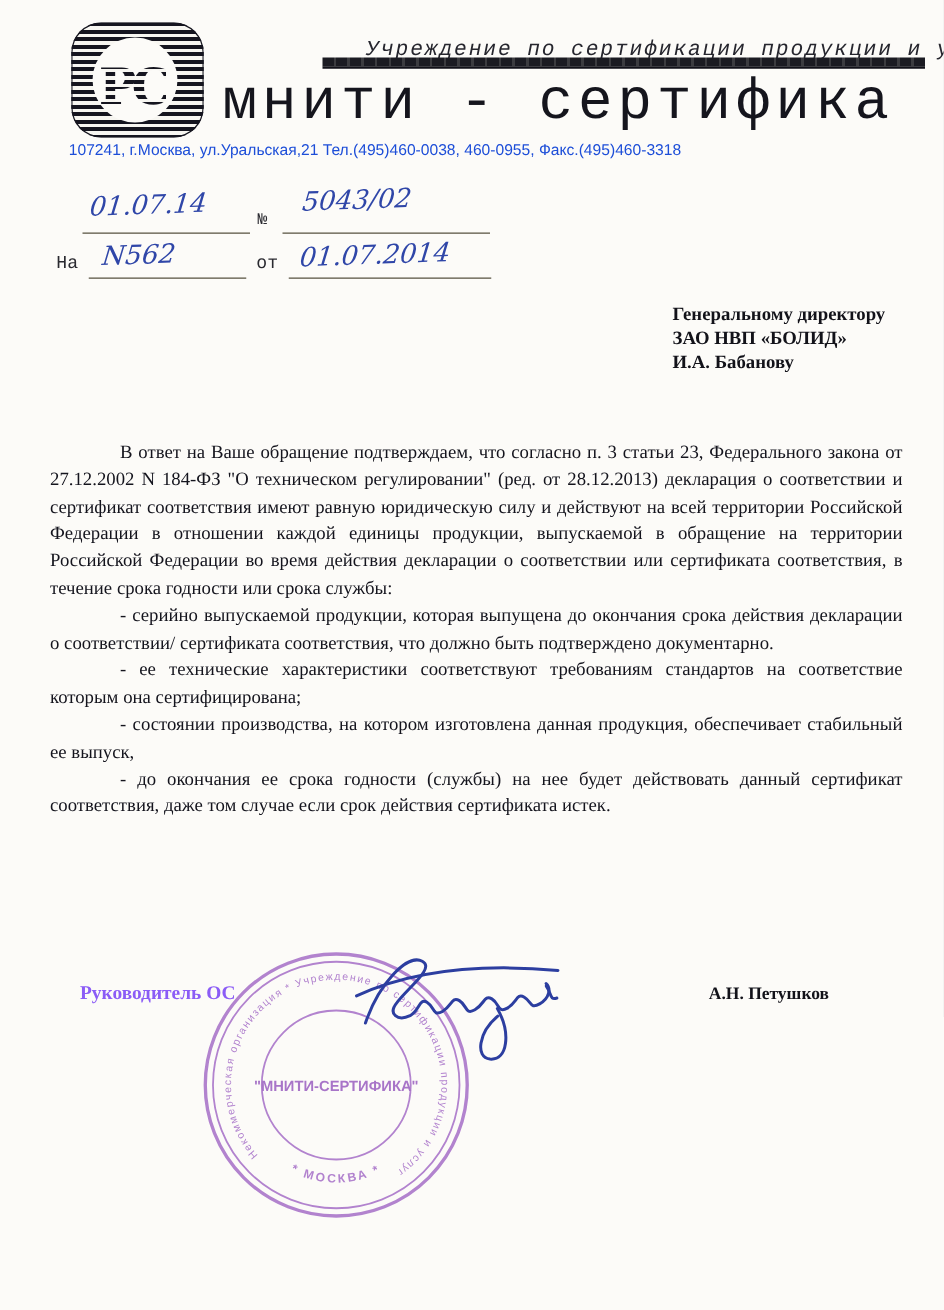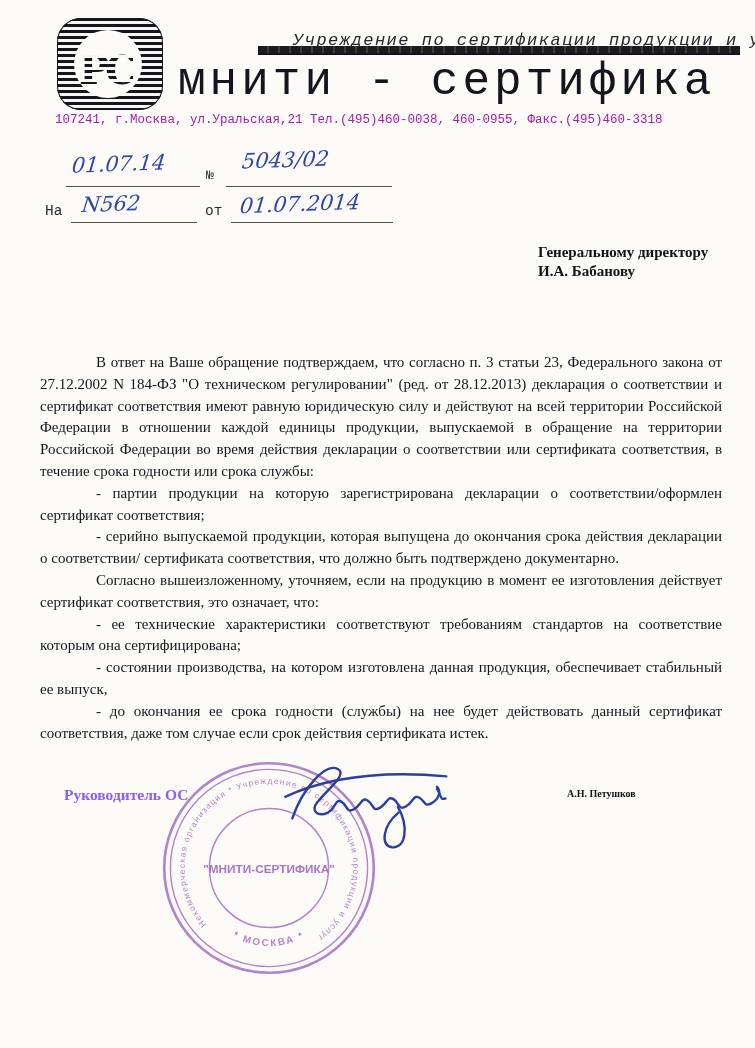--- a/index.html
+++ b/index.html
@@ -47,22 +47,22 @@
     border-bottom:2px solid #111118;
   }
   .org-title{
     position:absolute;left:178px;top:56px;width:570px;
     font-family:"Liberation Mono","DejaVu Sans Mono",monospace;
     font-size:46px;letter-spacing:4px;color:#15151d;
     white-space:nowrap;
   }
   .address-line{
     position:absolute;left:55px;top:113px;width:690px;
-    font-family:Liberation Mono, monospace;
-    font-size:12.5px;color:#a21caf;white-space:nowrap;
+    font-family:Liberation Sans, sans-serif;
+    font-size:12.5px;color:#1d4ed8;white-space:nowrap;
   }
 
   
   .ref{position:absolute;font-family:"Liberation Mono","DejaVu Sans Mono",monospace;font-size:14.5px;color:#2a2a30;}
   .ref-underline{position:absolute;border-bottom:1.6px solid #56523f;}
   .hand{
     position:absolute;
     font-family:"DejaVu Serif",serif;font-style:italic;
     color:#2f46a8;font-size:21px;white-space:nowrap;
     transform:rotate(-2deg) skewX(-8deg);
@@ -77,21 +77,21 @@
   
   .body-text{
     position:absolute;left:40px;top:352px;width:682px;
     font-size:15px;line-height:21.8px;color:#14141d;
     text-align:justify;
   }
   .body-text p{margin:0;text-indent:56px;}
 
   
   .sig-title{position:absolute;left:64px;top:786px;font-size:15.5px;font-weight:700;color:#8b5cf6;}
-  .sig-name{position:absolute;left:567px;top:788px;font-size:10px;font-weight:700;color:#121219;}
+  .sig-name{position:absolute;left:567px;top:788px;font-size:14px;font-weight:700;color:#121219;}
   .stamp{position:absolute;left:156px;top:755px;width:226px;height:226px;opacity:.88;}
   .autograph{position:absolute;left:282px;top:752px;width:190px;height:115px;transform:rotate(-3deg);}
 
   
   .footer{
     position:absolute;left:45px;top:977px;
     font-size:13.5px;line-height:18.5px;color:#1a1a22;
   }
 </style>
 </head>
@@ -118,29 +118,28 @@
   <span class="ref" style="left:45px;top:203px;">На</span>
   <span class="hand" style="left:82px;top:192px;">N562</span>
   <span class="ref-underline" style="left:71px;top:196px;width:126px;height:26px;"></span>
   <span class="ref" style="left:205px;top:203px;">от</span>
   <span class="hand" style="left:240px;top:192px;">01.07.2014</span>
   <span class="ref-underline" style="left:231px;top:196px;width:162px;height:26px;"></span>
 
   <div class="recipient">
 
   <div>Генеральному директору</div>
+      <div>ЗАО НВП «БОЛИД»</div>
       <div>И.А. Бабанову</div>
     </div>
 
   <div class="body-text">
 
   <p>В ответ на Ваше обращение подтверждаем, что согласно п. 3 статьи 23, Федерального закона от 27.12.2002 N 184-ФЗ "О техническом регулировании" (ред. от 28.12.2013) декларация о соответствии и сертификат соответствия имеют равную юридическую силу и действуют на всей территории Российской Федерации в отношении каждой единицы продукции, выпускаемой в обращение на территории Российской Федерации во время действия декларации о соответствии или сертификата соответствия, в течение срока годности или срока службы:</p>
-      <p>- партии продукции на которую зарегистрирована декларации о соответствии/оформлен сертификат соответствия;</p>
       <p>- серийно выпускаемой продукции, которая выпущена до окончания срока действия декларации о соответствии/ сертификата соответствия, что должно быть подтверждено документарно.</p>
-      <p>Согласно вышеизложенному, уточняем, если на продукцию в момент ее изготовления действует сертификат соответствия, это означает, что:</p>
       <p>- ее технические характеристики соответствуют требованиям стандартов на соответствие которым она сертифицирована;</p>
       <p>- состоянии производства, на котором изготовлена данная продукция, обеспечивает стабильный ее выпуск,</p>
       <p>- до окончания ее срока годности (службы) на нее будет действовать данный сертификат соответствия, даже том случае если срок действия сертификата истек.</p>
     </div>
 
   <div class="sig-title">Руководитель ОС</div>
   <div class="sig-name">А.Н. Петушков</div>
 
   <svg class="stamp" viewBox="0 0 220 220">
     <g fill="none" stroke="#a873c9">

